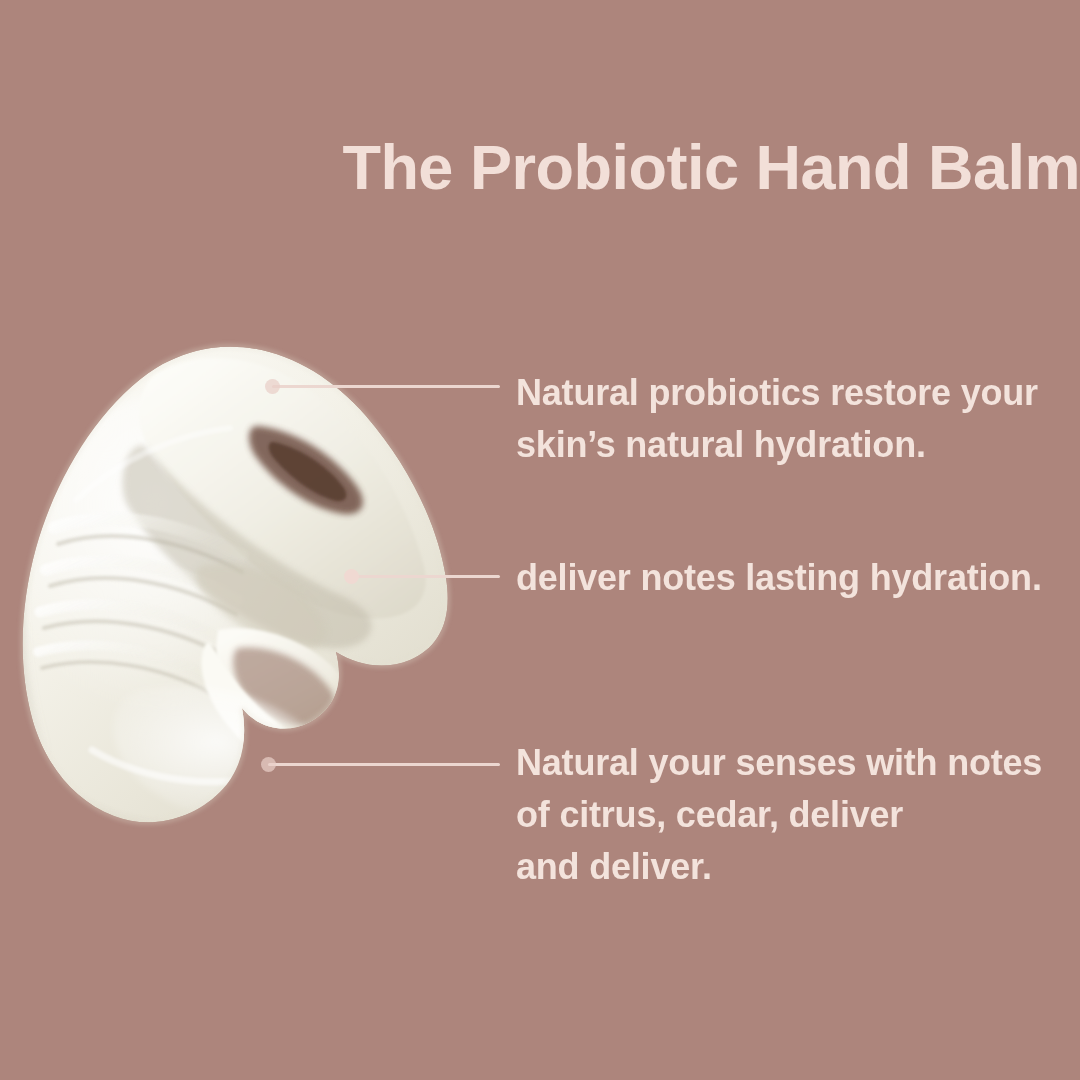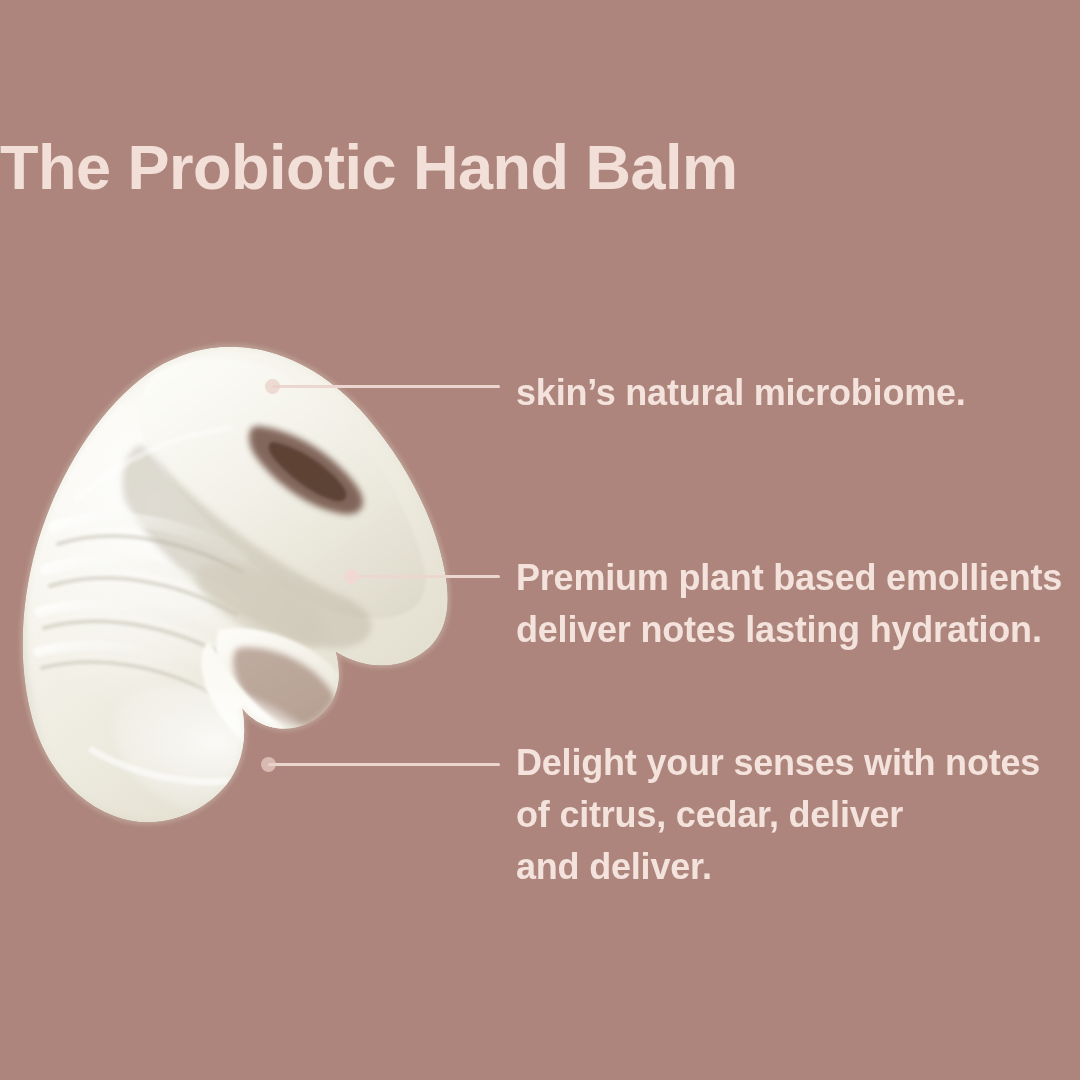--- a/index.html
+++ b/index.html
@@ -15,21 +15,21 @@
     background: #ad857c;
     font-family: "Liberation Sans", sans-serif;
   }
 
   
   #title {
     position: absolute;
     left: 0;
     top: 136px;
     width: 1080px;
-    text-align: left;
+    text-align: right;
     font-size: 63px;
     font-weight: bold;
     letter-spacing: -0.5px;
     color: #f2dfd8;
     line-height: 1.0;
     white-space: nowrap;
   }
 
   
   #swatch {
@@ -226,27 +226,27 @@
   <div class="leader" style="left:272px; top:385px; width:228px;"></div>
   <div class="leader-dot faint" style="left:265px; top:379px;"></div>
 
   <div class="leader" style="left:351px; top:575px; width:149px;"></div>
   <div class="leader-dot" style="left:344px; top:569px;"></div>
 
   <div class="leader" style="left:268px; top:763px; width:232px;"></div>
   <div class="leader-dot faint" style="left:261px; top:757px;"></div>
 
   <div class="callout" id="callout-1">
-    <span class="line">skin’s natural microbiome.</span>
+    <span class="line">Natural probiotics restore your</span>
+    <span class="line">skin’s natural hydration.</span>
   </div>
 
   <div class="callout" id="callout-2">
-    <span class="line">Premium plant based emollients</span>
     <span class="line">deliver notes lasting hydration.</span>
   </div>
 
   <div class="callout" id="callout-3">
-    <span class="line">Delight your senses with notes</span>
+    <span class="line">Natural your senses with notes</span>
     <span class="line">of citrus, cedar, deliver</span>
     <span class="line">and deliver.</span>
   </div>
 
 </div>
 
 </body></html>

